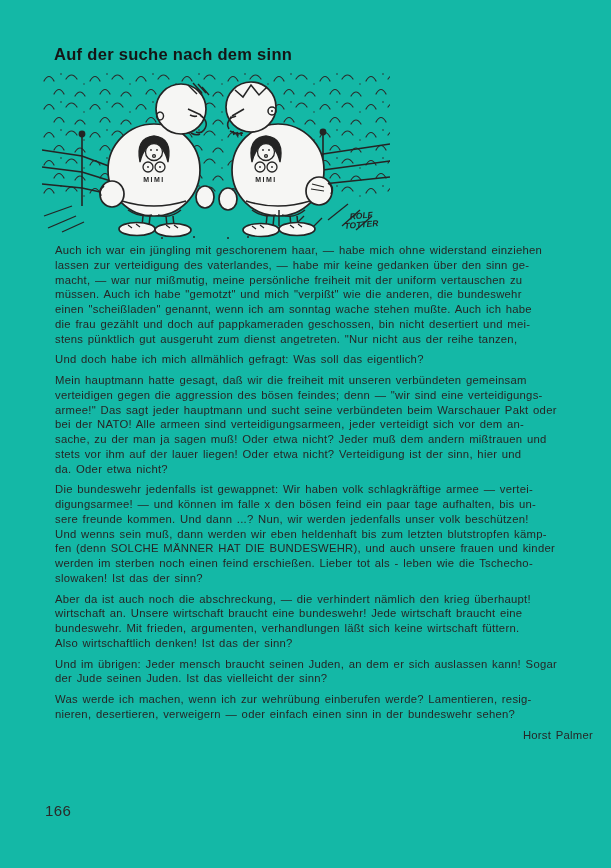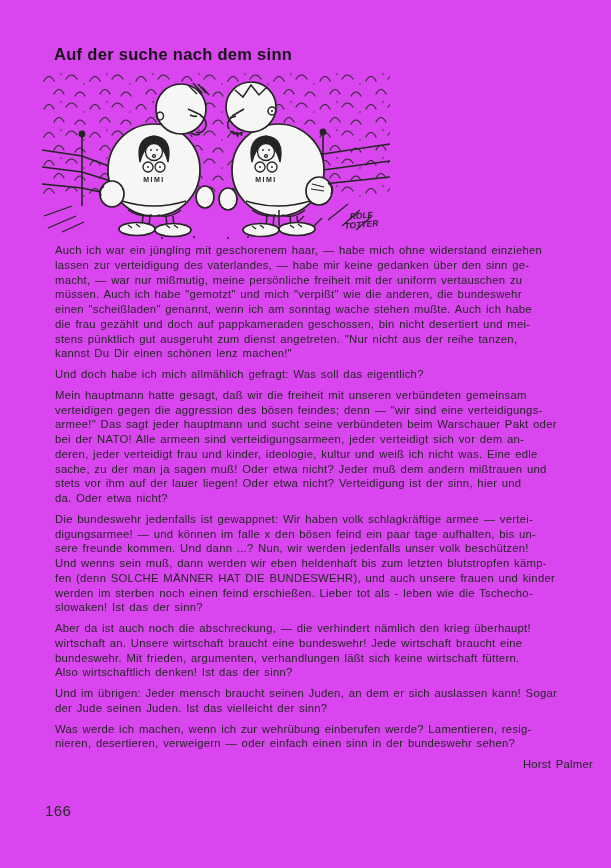--- a/index.html
+++ b/index.html
@@ -4,21 +4,21 @@
 <style>
   html,body{margin:0;padding:0;}
   body{
     width:611px;height:868px;
     background:#f5f5f3;
     font-family:"Liberation Sans", sans-serif;
     color:#222;
     position:relative;
     overflow:hidden;
   }
-  .page{position:absolute;inset:0;background:#d946ef;}
+  .page{position:absolute;inset:0;background:#14b8a6;}
   .title{
     position:absolute;left:54px;top:45px;
     font-size:16.5px;font-weight:700;color:#151515;
     letter-spacing:.3px;white-space:nowrap;
   }
   .cartoon{position:absolute;left:42px;top:70px;width:348px;height:170px;}
   .bodytext{
     position:absolute;left:55px;top:243px;width:538px;
     font-size:11.3px;line-height:14.75px;
     letter-spacing:.25px;word-spacing:1.2px;
@@ -211,31 +211,29 @@
   <div class="bodytext">
     <div id="paras">
         <div class="para">
           <div class="line">Auch ich war ein jüngling mit geschorenem haar, — habe mich ohne widerstand einziehen</div>
           <div class="line">lassen zur verteidigung des vaterlandes, — habe mir keine gedanken über den sinn ge-</div>
           <div class="line">macht, — war nur mißmutig, meine persönliche freiheit mit der uniform vertauschen zu</div>
           <div class="line">müssen. Auch ich habe "gemotzt" und mich "verpißt" wie die anderen, die bundeswehr</div>
           <div class="line">einen "scheißladen" genannt, wenn ich am sonntag wache stehen mußte. Auch ich habe</div>
           <div class="line">die frau gezählt und doch auf pappkameraden geschossen, bin nicht desertiert und mei-</div>
           <div class="line">stens pünktlich gut ausgeruht zum dienst angetreten. "Nur nicht aus der reihe tanzen,</div>
-          <div class="line">kannst Du Dir einen schönen lenz machen!"</div>
         </div>
         <div class="para">
           <div class="line">Und doch habe ich mich allmählich gefragt: Was soll das eigentlich?</div>
         </div>
         <div class="para">
           <div class="line">Mein hauptmann hatte gesagt, daß wir die freiheit mit unseren verbündeten gemeinsam</div>
           <div class="line">verteidigen gegen die aggression des bösen feindes; denn — "wir sind eine verteidigungs-</div>
           <div class="line">armee!" Das sagt jeder hauptmann und sucht seine verbündeten beim Warschauer Pakt oder</div>
           <div class="line">bei der NATO! Alle armeen sind verteidigungsarmeen, jeder verteidigt sich vor dem an-</div>
-          <div class="line">deren, jeder verteidigt frau und kinder, ideologie, kultur und weiß ich nicht was. Eine edle</div>
           <div class="line">sache, zu der man ja sagen muß! Oder etwa nicht? Jeder muß dem andern mißtrauen und</div>
           <div class="line">stets vor ihm auf der lauer liegen! Oder etwa nicht? Verteidigung ist der sinn, hier und</div>
           <div class="line">da. Oder etwa nicht?</div>
         </div>
         <div class="para">
           <div class="line">Die bundeswehr jedenfalls ist gewappnet: Wir haben volk schlagkräftige armee — vertei-</div>
           <div class="line">digungsarmee! — und können im falle x den bösen feind ein paar tage aufhalten, bis un-</div>
           <div class="line">sere freunde kommen. Und dann ...? Nun, wir werden jedenfalls unser volk beschützen!</div>
           <div class="line">Und wenns sein muß, dann werden wir eben heldenhaft bis zum letzten blutstropfen kämp-</div>
           <div class="line">fen (denn SOLCHE MÄNNER HAT DIE BUNDESWEHR), und auch unsere frauen und kinder</div>

